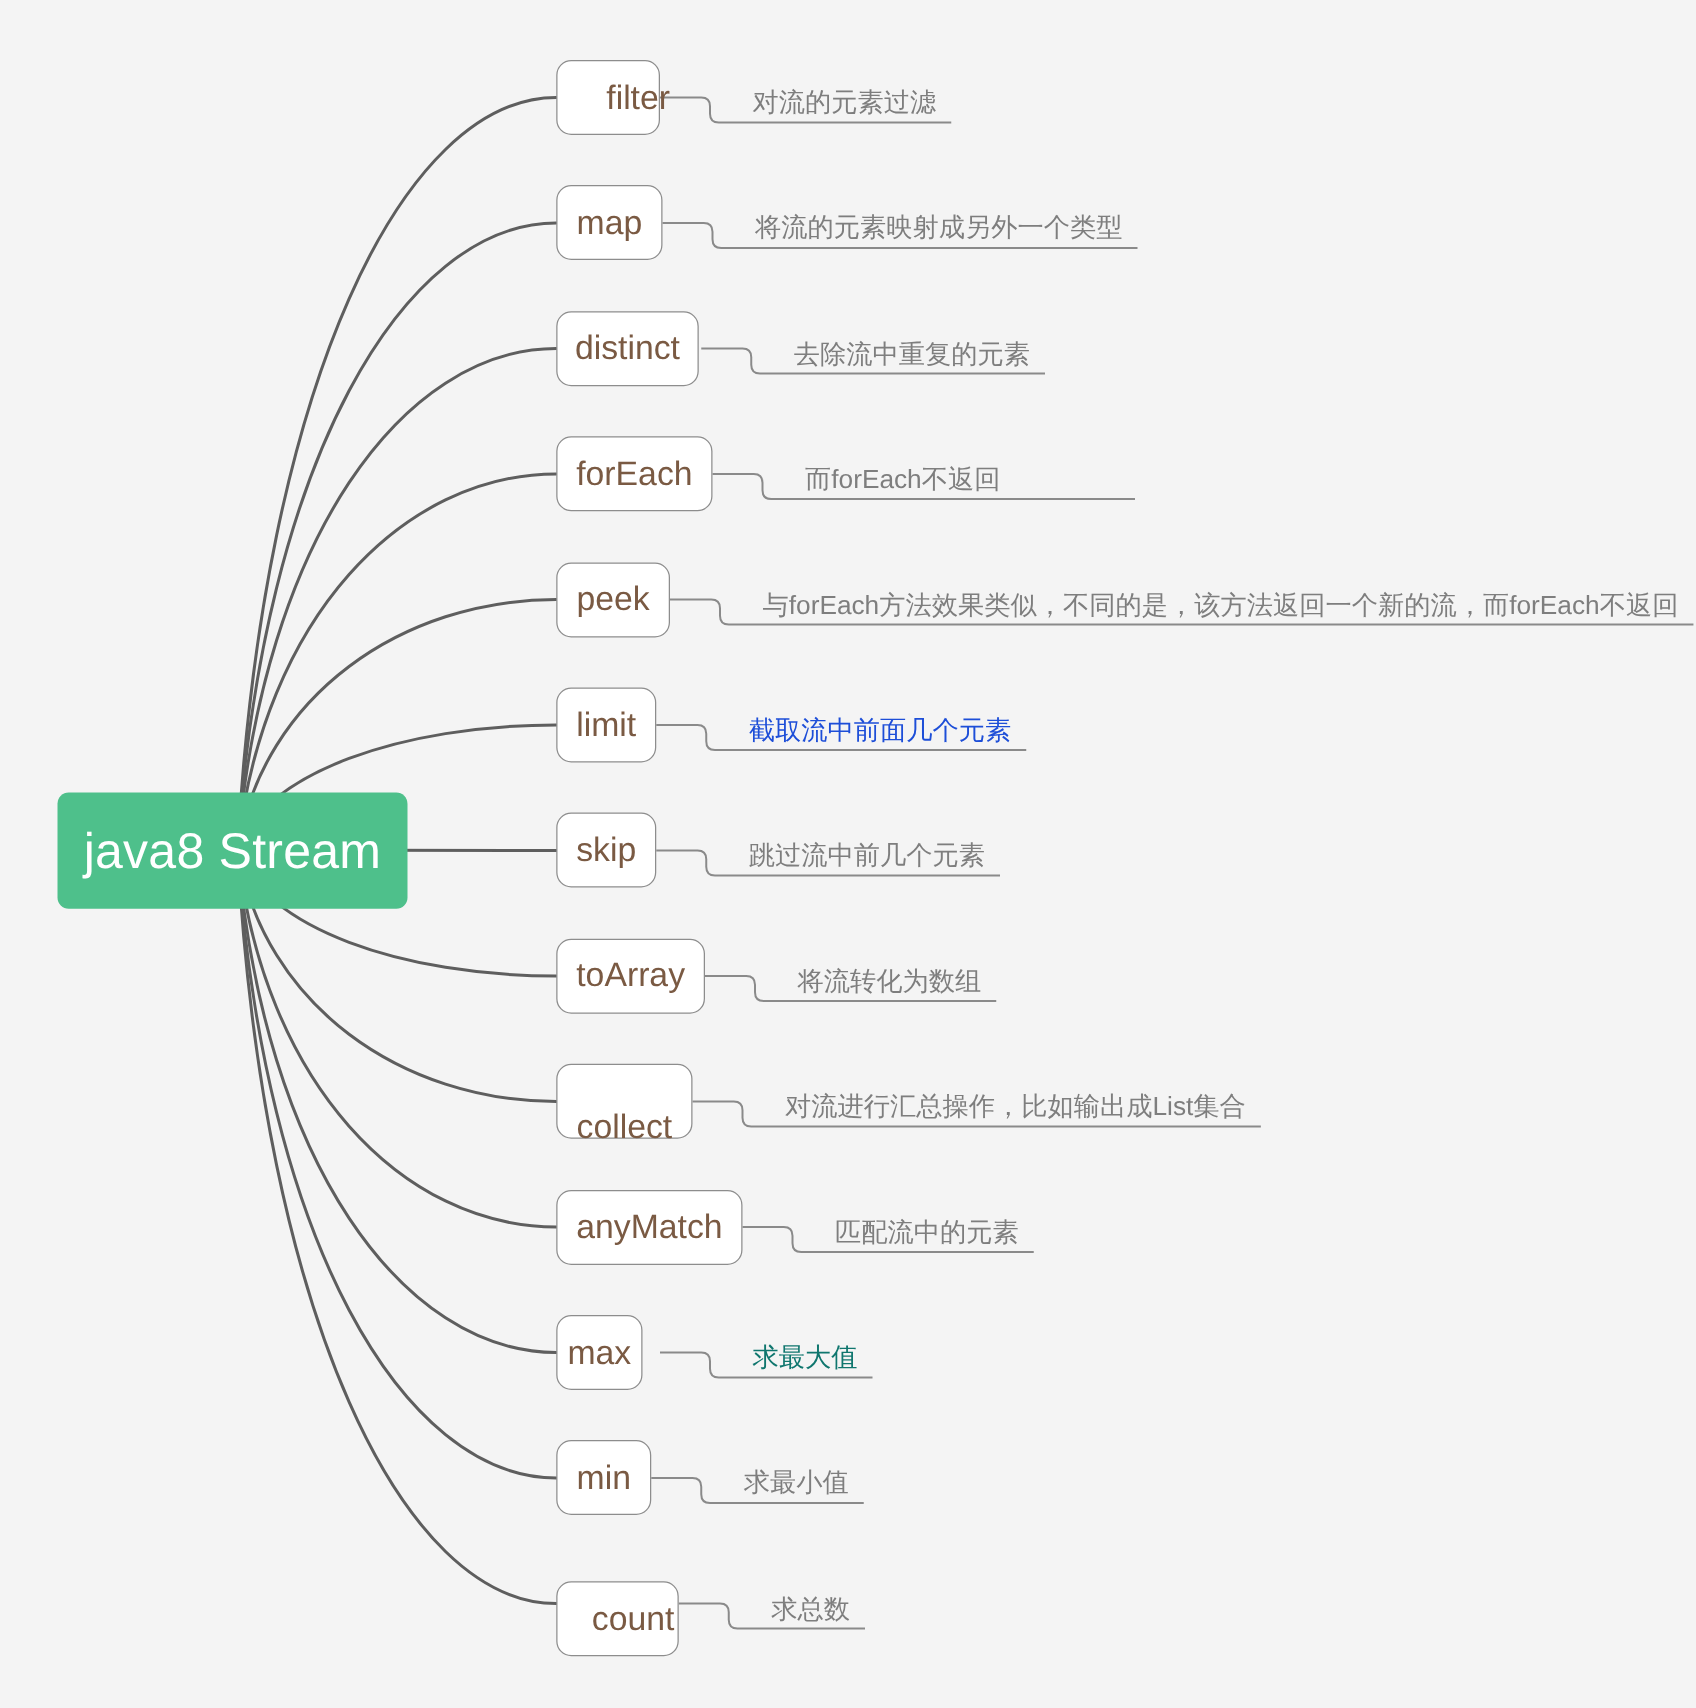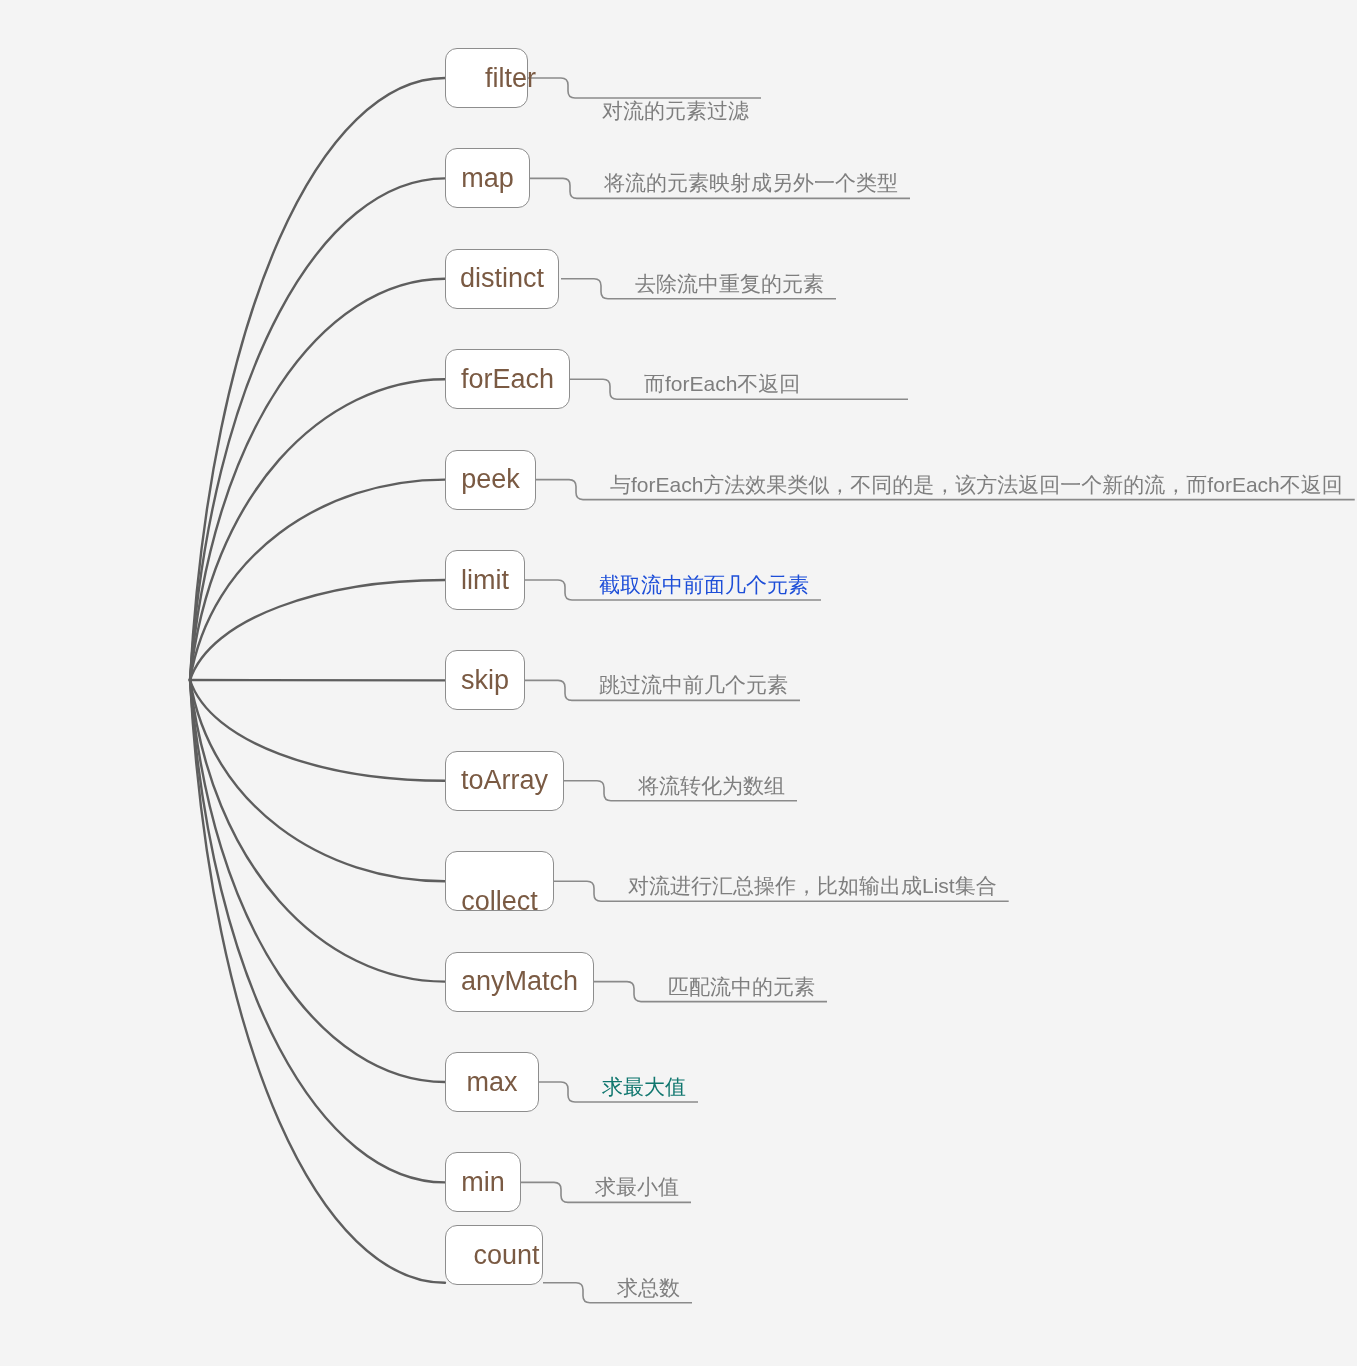--- a/index.html
+++ b/index.html
@@ -126,26 +126,29 @@
         <path class="wire-desc" stroke="#8a8a8a" d="M 525 680.4000000000001 L 558 680.4000000000001 Q 565 680.4000000000001 565 687.4000000000001 L 565 693.4000000000001 Q 565 700.4000000000001 572 700.4000000000001 L 800 700.4000000000001"></path>
         <path class="wire-desc" stroke="#8a8a8a" d="M 564 780.8000000000001 L 597 780.8000000000001 Q 604 780.8000000000001 604 787.8000000000001 L 604 793.8000000000001 Q 604 800.8000000000001 611 800.8000000000001 L 797 800.8000000000001"></path>
         <path class="wire-desc" stroke="#8a8a8a" d="M 554 881.2 L 587 881.2 Q 594 881.2 594 888.2 L 594 894.2 Q 594 901.2 601 901.2 L 1008.6875 901.2"></path>
         <path class="wire-desc" stroke="#8a8a8a" d="M 594 981.6 L 627 981.6 Q 634 981.6 634 988.6 L 634 994.6 Q 634 1001.6 641 1001.6 L 827 1001.6"></path>
         <path class="wire-desc" stroke="#8a8a8a" d="M 528 1082 L 561 1082 Q 568 1082 568 1089 L 568 1095 Q 568 1102 575 1102 L 698 1102"></path>
         <path class="wire-desc" stroke="#8a8a8a" d="M 521 1182.4 L 554 1182.4 Q 561 1182.4 561 1189.4 L 561 1195.4 Q 561 1202.4 568 1202.4 L 691 1202.4"></path>
         <path class="wire-desc" stroke="#8a8a8a" d="M 543 1282.8000000000002 L 576 1282.8000000000002 Q 583 1282.8000000000002 583 1289.8000000000002 L 583 1295.8000000000002 Q 583 1302.8000000000002 590 1302.8000000000002 L 692 1302.8000000000002"></path>
       </g>
   </svg>
 
+  <div class="root-node" id="root-node" style="left: 46px; top: 634px; width: 280px; height: 93px; background: rgb(78, 192, 139);">
+    <span class="root-label">java8 Stream</span>
+  </div>
 
   <div id="nodes-layer">
       <div class="topic-node" style="left: 445px; top: 48px; width: 83px; height: 60px; border-color: rgb(141, 141, 141); padding-left: 48px;">
         <span class="topic-label" style="color: rgb(122, 90, 67);">filter</span>
       </div>
-      <div class="desc-text" style="color: rgb(126, 126, 126); left: 602px; top: 72px; margin-top: 28px;">对流的元素过滤</div>
+      <div class="desc-text" style="color: rgb(126, 126, 126); left: 602px; top: 72px;">对流的元素过滤</div>
       <div class="topic-node" style="left: 445px; top: 148.4px; width: 85px; height: 60px; border-color: rgb(141, 141, 141);">
         <span class="topic-label" style="color: rgb(122, 90, 67);">map</span>
       </div>
       <div class="desc-text" style="color: rgb(126, 126, 126); left: 604px; top: 172.4px;">将流的元素映射成另外一个类型</div>
       <div class="topic-node" style="left: 445px; top: 248.8px; width: 114px; height: 60px; border-color: rgb(141, 141, 141);">
         <span class="topic-label" style="color: rgb(122, 90, 67);">distinct</span>
       </div>
       <div class="desc-text" style="color: rgb(126, 126, 126); left: 635px; top: 272.8px;">去除流中重复的元素</div>
       <div class="topic-node" style="left: 445px; top: 349.2px; width: 125px; height: 60px; border-color: rgb(141, 141, 141);">
         <span class="topic-label" style="color: rgb(122, 90, 67);">forEach</span>
@@ -168,27 +171,27 @@
       </div>
       <div class="desc-text" style="color: rgb(126, 126, 126); left: 638px; top: 774.8px;">将流转化为数组</div>
       <div class="topic-node" style="left: 445px; top: 851.2px; width: 109px; height: 60px; border-color: rgb(141, 141, 141);">
         <span class="topic-label" style="color: rgb(122, 90, 67); margin-top: 41px;">collect</span>
       </div>
       <div class="desc-text" style="color: rgb(126, 126, 126); left: 628px; top: 875.2px;">对流进行汇总操作，比如输出成List集合</div>
       <div class="topic-node" style="left: 445px; top: 951.6px; width: 149px; height: 60px; border-color: rgb(141, 141, 141);">
         <span class="topic-label" style="color: rgb(122, 90, 67);">anyMatch</span>
       </div>
       <div class="desc-text" style="color: rgb(126, 126, 126); left: 668px; top: 975.6px;">匹配流中的元素</div>
-      <div class="topic-node" style="left: 445px; top: 1052px; width: 94px; height: 60px; border-color: rgb(141, 141, 141);">
+      <div class="topic-node" style="left: 445px; top: 1052px; width: 69px; height: 60px; border-color: rgb(141, 141, 141);">
         <span class="topic-label" style="color: rgb(122, 90, 67);">max</span>
       </div>
       <div class="desc-text" style="color: #0f766e; left: 602px; top: 1076px;">求最大值</div>
       <div class="topic-node" style="left: 445px; top: 1152.4px; width: 76px; height: 60px; border-color: rgb(141, 141, 141);">
         <span class="topic-label" style="color: rgb(122, 90, 67);">min</span>
       </div>
       <div class="desc-text" style="color: rgb(126, 126, 126); left: 595px; top: 1176.4px;">求最小值</div>
-      <div class="topic-node" style="left: 445px; top: 1225px; width: 98px; height: 60px; border-color: rgb(141, 141, 141); padding-left: 25px;">
+      <div class="topic-node" style="left: 445px; top: 1265px; width: 98px; height: 60px; border-color: rgb(141, 141, 141); padding-left: 25px;">
         <span class="topic-label" style="color: rgb(122, 90, 67);">count</span>
       </div>
       <div class="desc-text" style="color: rgb(126, 126, 126); left: 617px; top: 1276.8px;">求总数</div>
     </div>
 
 </div>
 
 </body></html>

